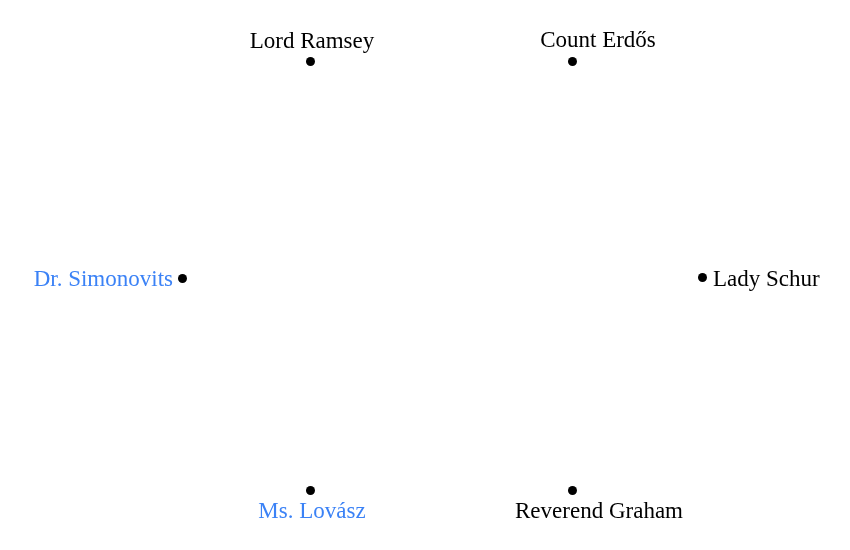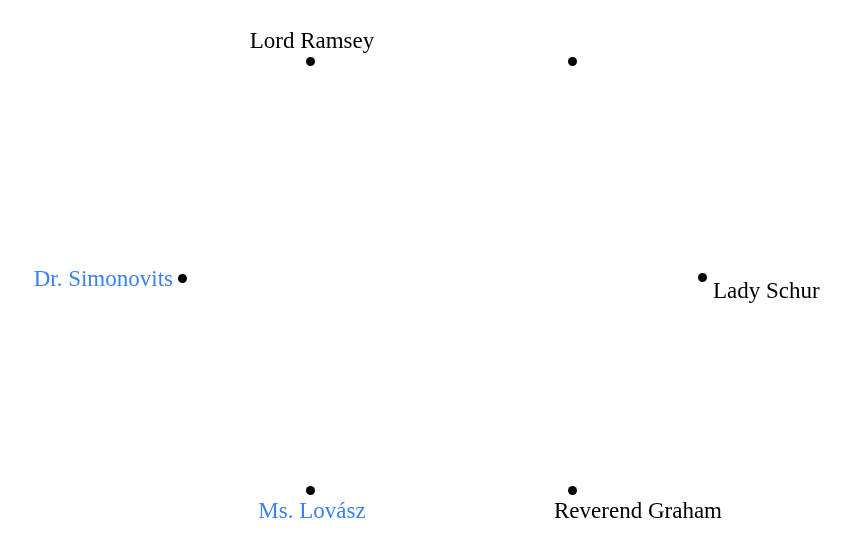--- a/index.html
+++ b/index.html
@@ -37,38 +37,38 @@
     transform: translate(-50%, -100%);
   }
   .lbl-below {
     transform: translate(-50%, 0);
   }
   .lbl-left {
     transform: translate(-100%, -50%);
   }
   .lbl-right {
     transform: translate(0, -50%);
-    margin-top: 12px;
   }
 </style>
 </head>
 <body>
 
 <div id="canvas" style="background: rgb(255, 255, 255);">
 
   <div class="node" style="left: 310px; top: 61px; background: rgb(0, 0, 0);"></div>
   <div class="node-label lbl-above" style="left: 312px; top: 52px; color: rgb(0, 0, 0);">Lord Ramsey</div>
 
   <div class="node" style="left: 572px; top: 61px; background: rgb(0, 0, 0);"></div>
+  <div class="node-label lbl-above" style="left: 598px; top: 51px; color: rgb(0, 0, 0);">Count Erdős</div>
 
   <div class="node" style="left: 182px; top: 278px; background: rgb(0, 0, 0);"></div>
   <div class="node-label lbl-left" style="left: 173px; top: 278px; color: #3b82f6;">Dr. Simonovits</div>
 
   <div class="node" style="left: 702px; top: 277px; background: rgb(0, 0, 0);"></div>
   <div class="node-label lbl-right" style="left: 713px; top: 278px; color: rgb(0, 0, 0);">Lady Schur</div>
 
   <div class="node" style="left: 310px; top: 490px; background: rgb(0, 0, 0);"></div>
   <div class="node-label lbl-below" style="left: 312px; top: 499px; color: #3b82f6;">Ms. Lovász</div>
 
   <div class="node" style="left: 572px; top: 490px; background: rgb(0, 0, 0);"></div>
-  <div class="node-label lbl-below" style="left: 599px; top: 499px; color: rgb(0, 0, 0); margin-left: 39px;">Reverend Graham</div>
+  <div class="node-label lbl-below" style="left: 599px; top: 499px; color: rgb(0, 0, 0);">Reverend Graham</div>
 
 </div>
 
 </body></html>

